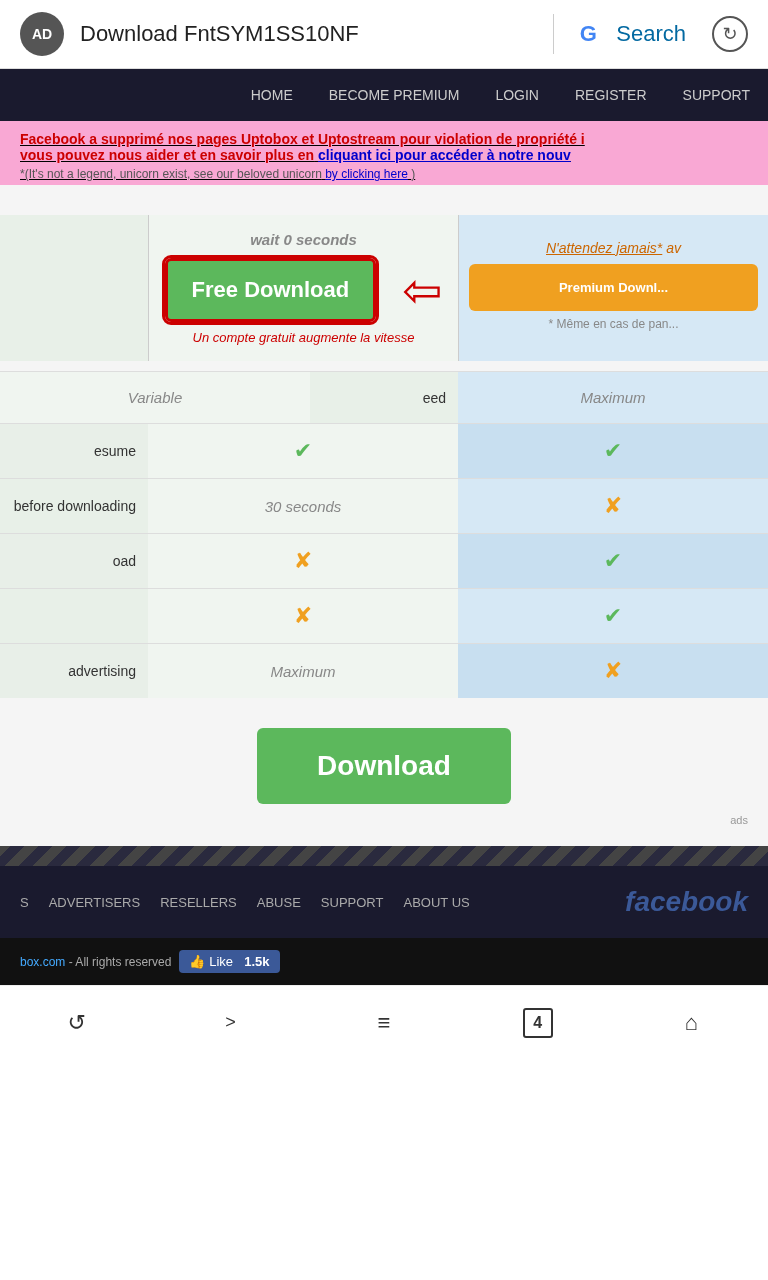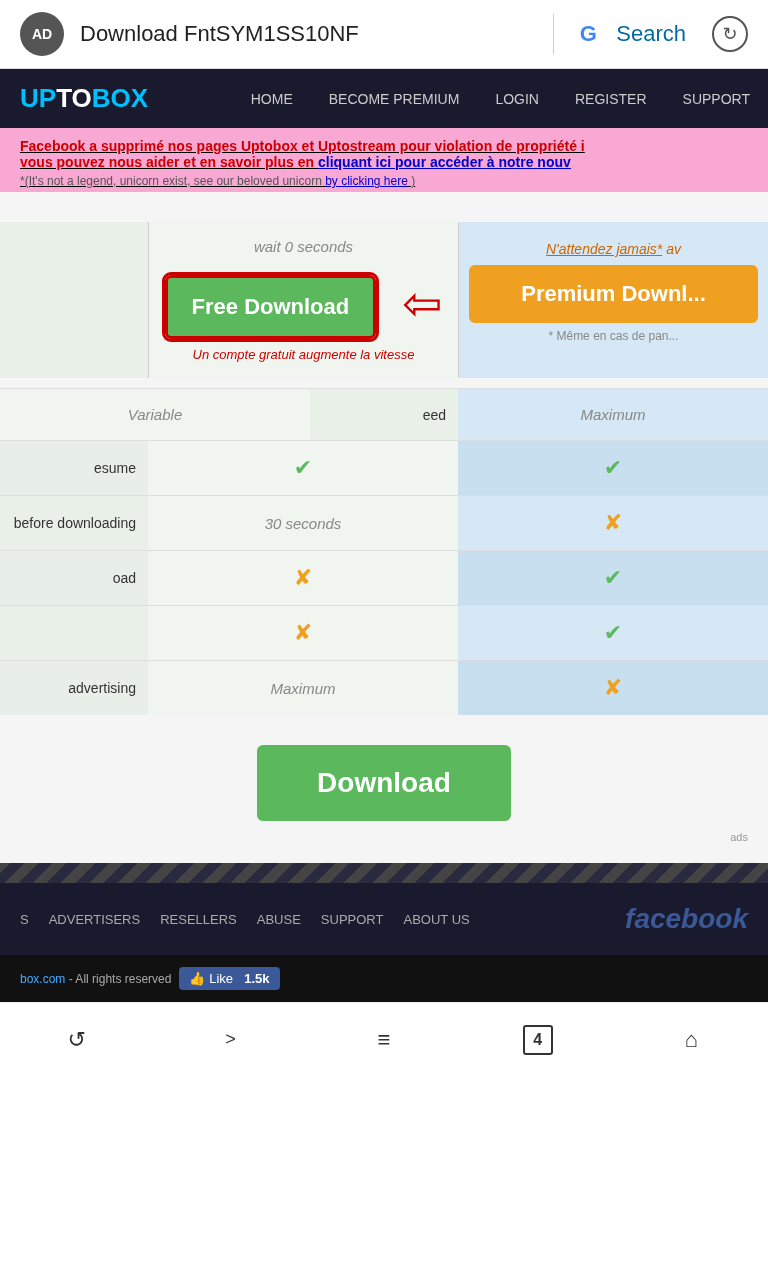--- a/index.html
+++ b/index.html
@@ -131,41 +131,43 @@
       min-height: 140px;
       display: flex;
       flex-direction: column;
       align-items: center;
       justify-content: center;
     }
     .wait-text {
       color: #888;
       font-size: 15px;
       font-style: italic;
-      margin-bottom: 20px;
+      margin-bottom: 10px;
+      font-weight: bold;
     }
     .free-download-btn {
       background: #5cb85c;
       color: #fff;
       border: 3px solid #cc0000;
       border-radius: 6px;
       padding: 16px 24px;
       font-size: 22px;
       font-weight: bold;
       cursor: pointer;
       position: relative;
       outline: 3px solid #cc0000;
     }
     .arrow-indicator {
       font-size: 48px;
       color: #cc0000;
       margin-left: 8px;
     }
     .free-header-inner {
       display: flex;
+      align-items: center;
       justify-content: center;
       gap: 18px;
     }
     .free-account-note {
       color: #cc0000;
       font-size: 13px;
       font-style: italic;
       margin-top: 8px;
     }
 
@@ -175,21 +177,21 @@
       font-style: italic;
       margin-bottom: 8px;
     }
     .premium-header-text em { text-decoration: underline; font-style: italic; }
     .premium-download-btn {
       background: #f0a020;
       color: #fff;
       border: none;
       border-radius: 6px;
       padding: 16px 20px;
-      font-size: 22px;
+      font-size: 13px;
       font-weight: bold;
       cursor: pointer;
       width: 100%;
     }
     .premium-note {
       color: #888;
       font-size: 12px;
       margin-top: 6px;
     }
 
@@ -360,23 +362,20 @@
   <div class="google-search">
     <div class="google-g">
       <span class="g-blue">G</span>
     </div>
     <span class="search-text">Search</span>
   </div>
   <div class="search-icon-circle">↻</div>
 </div>
 
 <nav class="nav">
-  <div class="nav-logo">
-    <span class="logo-up">UP</span><span class="logo-to">TO</span><span class="logo-box">BOX</span>
-  </div>
   <div class="nav-links">
     <a class="nav-link">HOME</a>
     <a class="nav-link">BECOME PREMIUM</a>
     <a class="nav-link">LOGIN</a>
     <a class="nav-link">REGISTER</a>
     <a class="nav-link">SUPPORT</a>
   </div>
 </nav>
 
 <div class="alert-bar">

